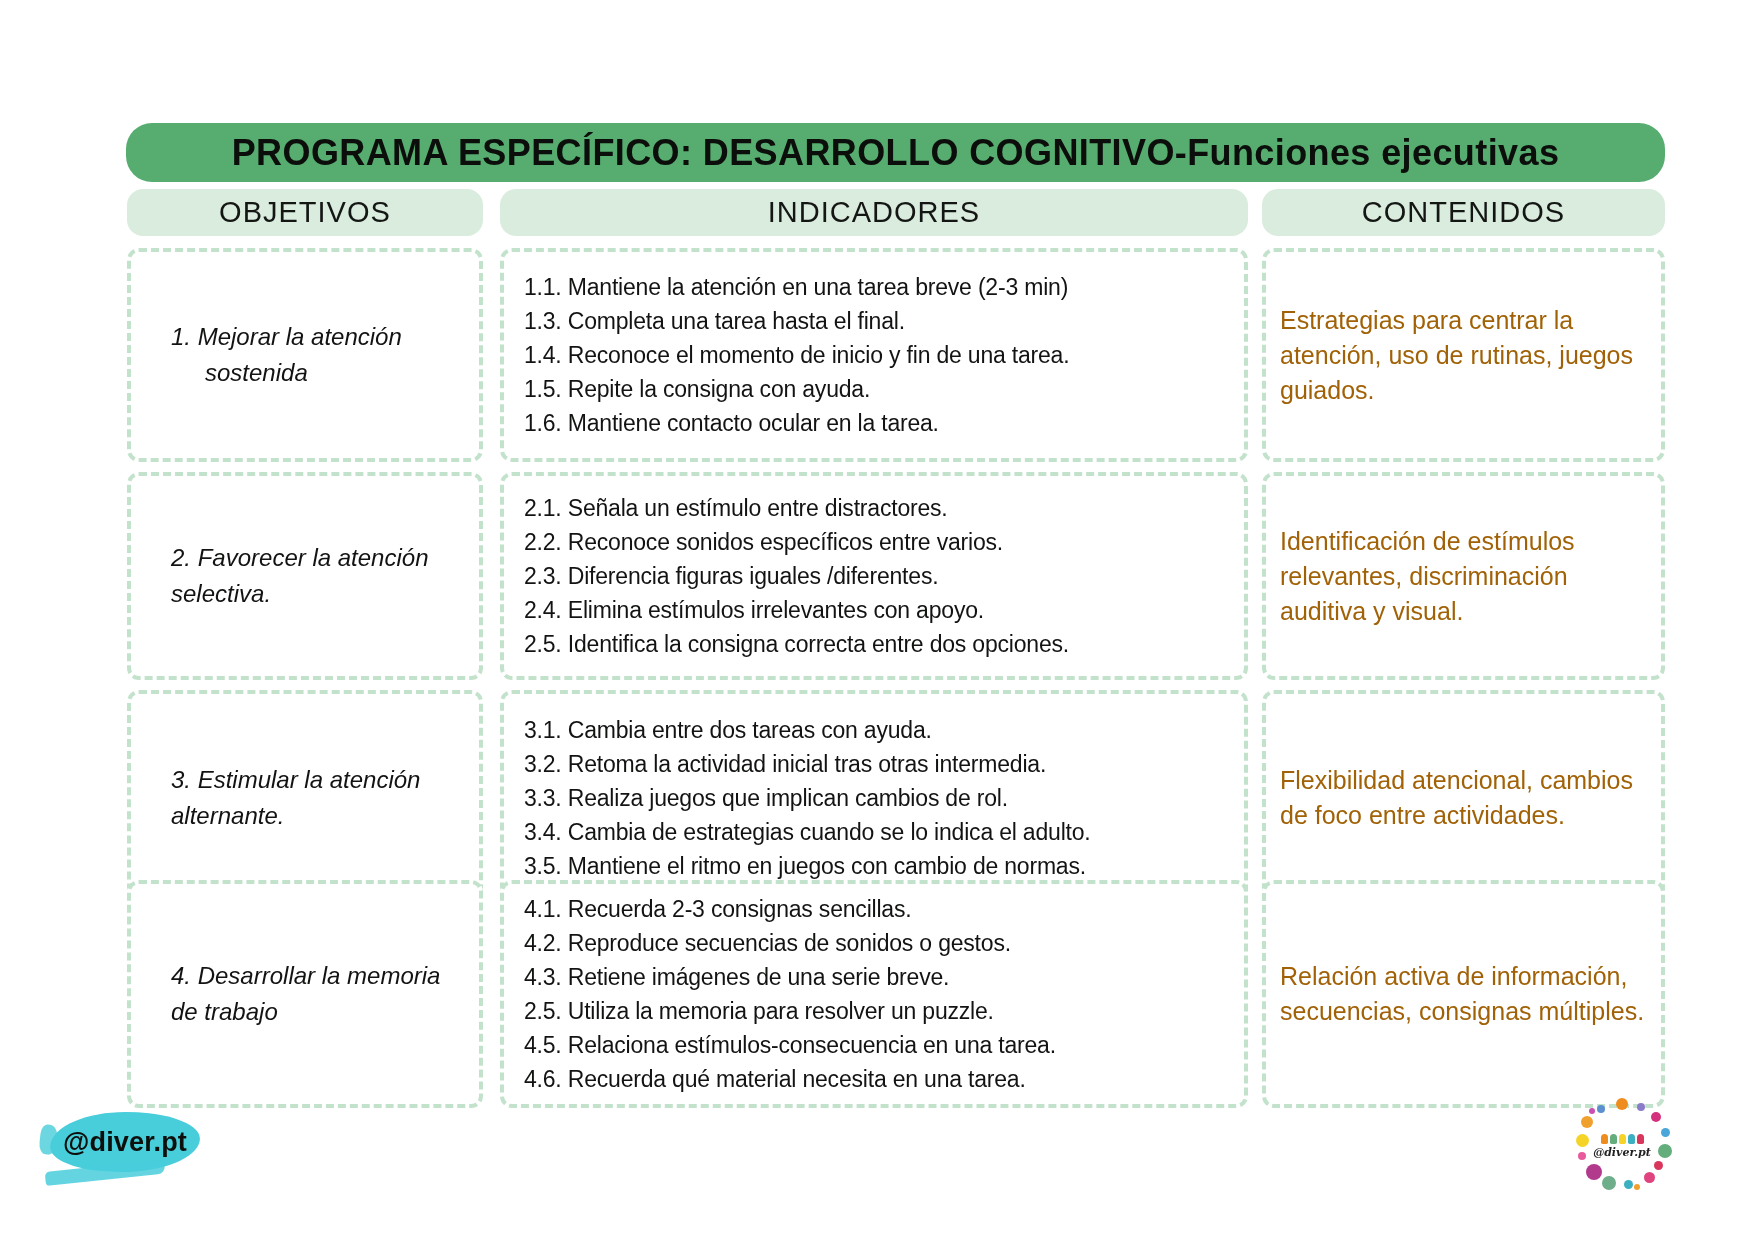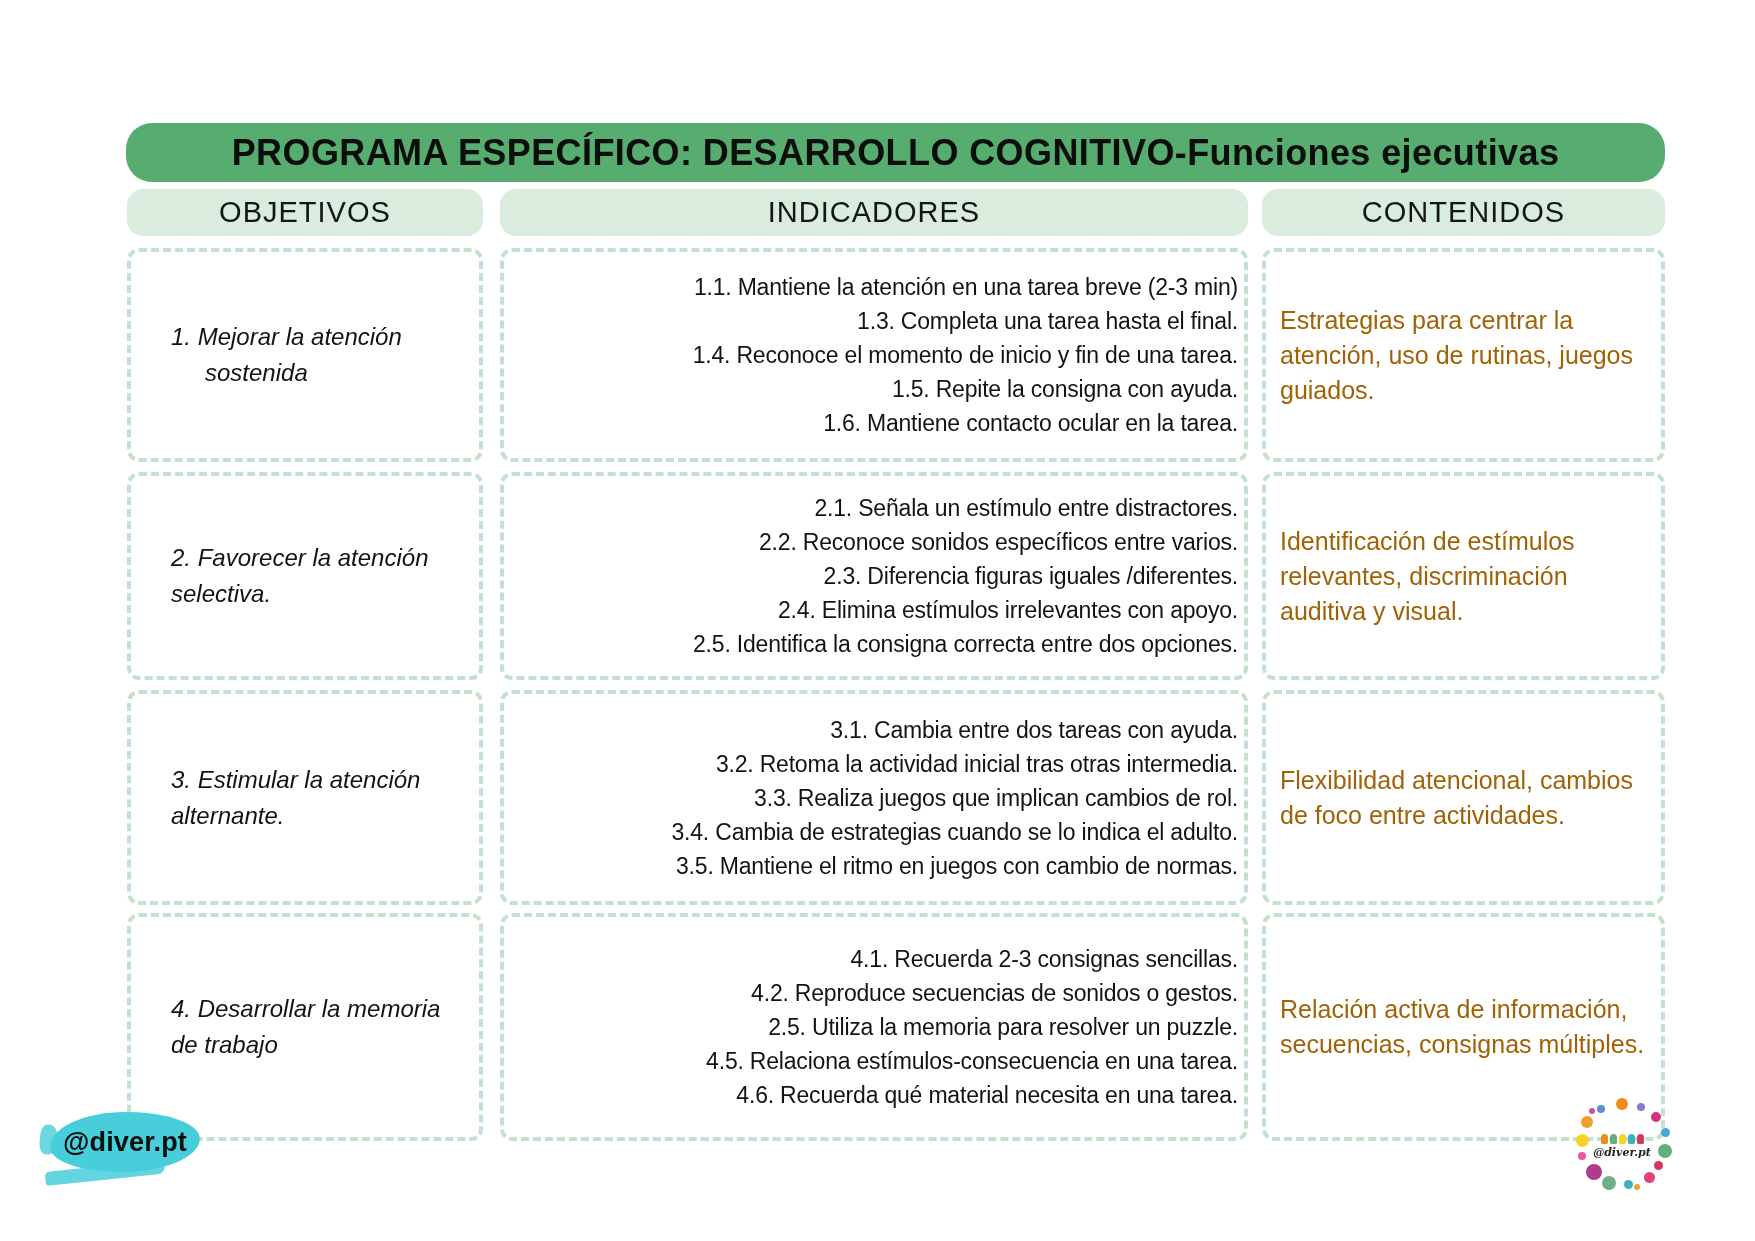--- a/index.html
+++ b/index.html
@@ -49,29 +49,28 @@
     border:4px dashed var(--dash);
     border-radius:12px;
     display:flex;flex-direction:column;justify-content:center;
   }
   .c1{left:127px;width:356px;padding:8px 8px 8px 24px;}
   .c2{left:500px;width:748px;padding:8px 6px 8px 20px;}
   .c3{left:1262px;width:403px;padding:8px 12px 8px 14px;}
   .r1{top:248px;height:214px;}
   .r2{top:472px;height:208px;}
   .r3{top:690px;height:215px;}
-  .r4{top:913px;height:228px;}
+  .r4{top:880px;height:228px;}
   .obj{
     margin:16px;font-size:24px;line-height:36px;color:#121412;font-style:italic;
   }
   .obj.hang{padding-left:34px;text-indent:-34px;}
   .ind{
     font-size:23px;line-height:34px;letter-spacing:-.2px;color:#121412;
     white-space:nowrap;
-    text-align:right;
   }
   .cont{
     margin:0;font-size:25px;line-height:35px;color:#a16207;
   }
   
   .badge{
     position:absolute;left:50px;top:1112px;width:150px;height:60px;
     z-index:5;
     display:flex;align-items:center;justify-content:center;
   }
@@ -165,20 +164,21 @@
   <section class="cell c3 r3">
     <p class="cont">Flexibilidad atencional, cambios de foco entre actividades.</p>
   </section>
 
   <section class="cell c1 r4">
     <p class="obj">4. Desarrollar la memoria de trabajo</p>
   </section>
   <section class="cell c2 r4">
     <div class="ind">4.1. Recuerda 2-3 consignas sencillas.</div>
     <div class="ind">4.2. Reproduce secuencias de sonidos o gestos.</div>
+    <div class="ind">4.3. Retiene imágenes de una serie breve.</div>
     <div class="ind">2.5. Utiliza la memoria para resolver un puzzle.</div>
     <div class="ind">4.5. Relaciona estímulos-consecuencia en una tarea.</div>
     <div class="ind">4.6. Recuerda qué material necesita en una tarea.</div>
   </section>
   <section class="cell c3 r4">
     <p class="cont">Relación activa de información, secuencias, consignas múltiples.</p>
   </section>
 
   <div class="badge">
     <div class="brush"></div>

